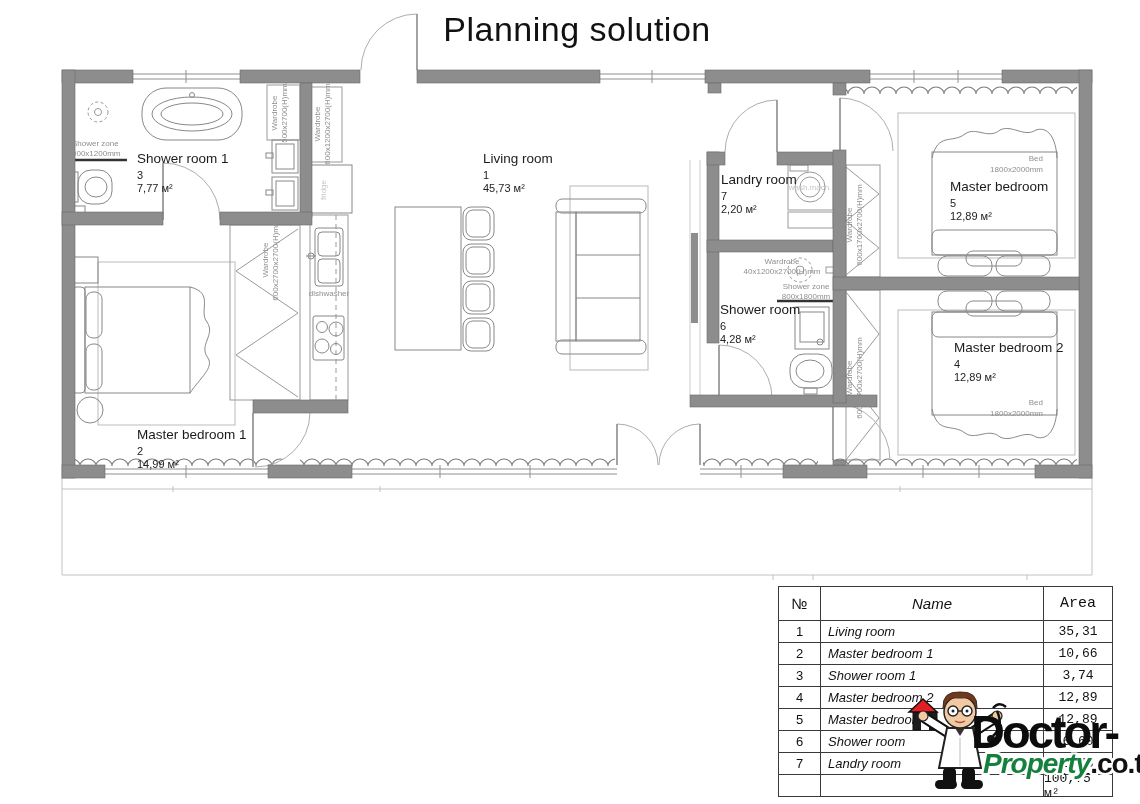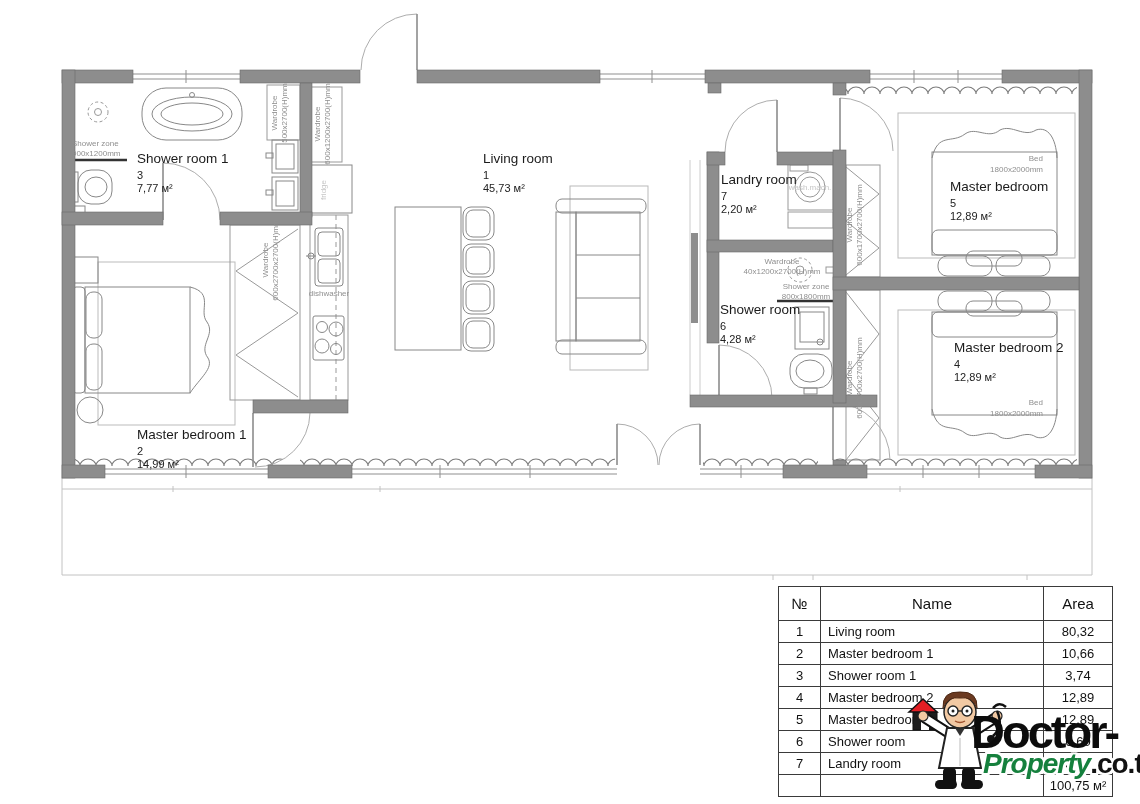--- a/index.html
+++ b/index.html
@@ -14,40 +14,41 @@
   .tiny{font-size:8px;fill:#8f8f8f;}
   .tiny-light{fill:#c6c6c6;}
   
   #area-table{position:absolute;left:778px;top:586px;width:334px;
     border-top:1px solid #3a3a3a;border-left:1px solid #3a3a3a;background:transparent;z-index:2;}
   #area-table .tr{display:flex;}
   #area-table .td{border-right:1px solid #3a3a3a;border-bottom:1px solid #3a3a3a;
     box-sizing:border-box;display:flex;align-items:center;font-size:13px;color:#111;height:22px;}
   #area-table .tr.head .td{height:34px;font-size:15px;}
   .c-num{width:42px;justify-content:center;}
-  .c-name{width:223px;justify-content:flex-start;padding-left:7px;}
+  .c-name{width:223px;justify-content:flex-start;padding-left:7px;font-style:italic;}
   .c-name.center{justify-content:center;padding-left:0;}
-  .c-area{width:69px;justify-content:center;}
+  .c-area{width:69px;justify-content:center;font-family:Liberation Mono, monospace;}
   
   #logo{position:absolute;left:885px;top:686px;width:256px;height:114px;z-index:5;}
   #logo-character{position:absolute;left:0;top:0;}
   #brand-top{position:absolute;left:86px;top:22px;font-size:47px;line-height:1;
     font-weight:800;letter-spacing:-3px;color:#0c0c0c;white-space:nowrap;}
   #brand-bottom{position:absolute;left:98px;top:64px;font-size:28px;line-height:1;
     font-weight:800;letter-spacing:-1px;white-space:nowrap;
     text-shadow:-2px -2px 0 #fff,2px -2px 0 #fff,-2px 2px 0 #fff,2px 2px 0 #fff,
       0 -2px 0 #fff,0 2px 0 #fff,-2px 0 0 #fff,2px 0 0 #fff;}
   #brand-red{color:#15803d;font-style:italic;}
   #brand-suffix{color:#111;}
 </style>
 </head>
 <body>
 
 <div id="stage">
 
+  <div id="page-title">Planning solution</div>
 
   <svg id="plan-svg" width="1140" height="582" viewBox="0 0 1140 582">
     <defs>
       <pattern id="wave" width="16" height="12" patternUnits="userSpaceOnUse">
         <path d="M0,10 A8,7 0 0 1 16,10" fill="none" stroke="#7a7a7a" stroke-width="1.1"></path>
       </pattern>
     </defs>
 
     <g stroke="#c2c2c2" fill="none">
       <path d="M62,478 V575 M1092,478 V575 M62,575 H1092 M62,489 H1092"></path>
@@ -320,21 +321,21 @@
 
   <div id="area-table">
     <div class="tr head">
       <div class="td c-num">№</div>
       <div class="td c-name center">Name</div>
       <div class="td c-area">Area</div>
     </div>
     <div class="tr">
       <div class="td c-num">1</div>
       <div class="td c-name">Living room</div>
-      <div class="td c-area">80,32</div>
+      <div class="td c-area">35,31</div>
     </div>
     <div class="tr">
       <div class="td c-num">2</div>
       <div class="td c-name">Master bedroom 1</div>
       <div class="td c-area">10,66</div>
     </div>
     <div class="tr">
       <div class="td c-num">3</div>
       <div class="td c-name">Shower room 1</div>
       <div class="td c-area">3,74</div>

